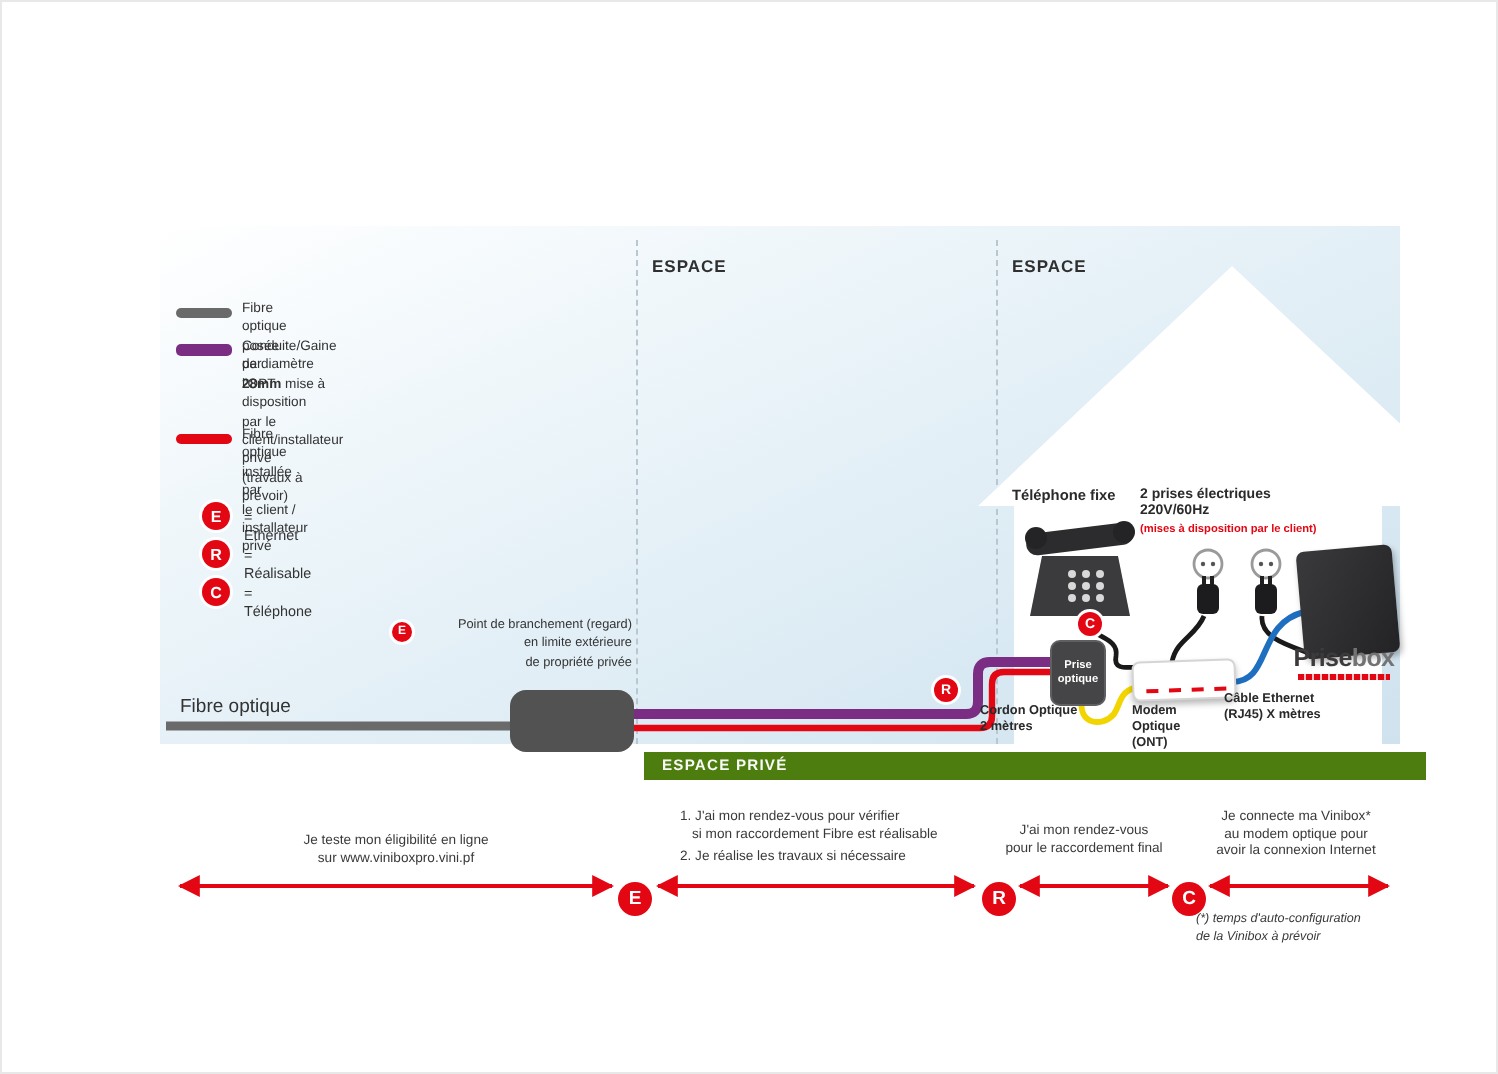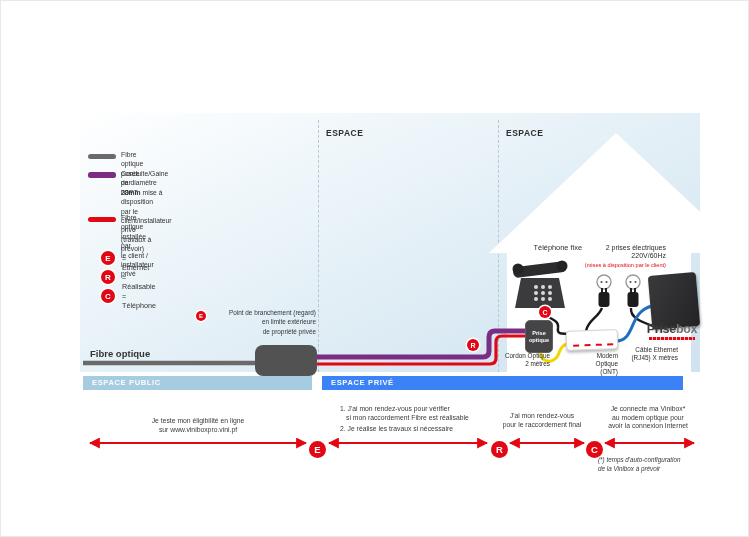--- a/index.html
+++ b/index.html
@@ -18,21 +18,21 @@
   .zone-label{font-size:8.5px;letter-spacing:.5px;color:#2f2f2f;font-weight:bold;}
   .leg-text{font-size:6.8px;line-height:9.4px;color:#333;}
   .leg-swatch{height:4.5px;width:28px;border-radius:2.5px;}
   .badge{border-radius:50%;background:#e30613;color:#fff;font-weight:bold;
          display:flex;align-items:center;justify-content:center;box-shadow:0 0 0 1.5px #fff;}
   .b14{width:14px;height:14px;font-size:8px;}
   .b10{width:10px;height:10px;font-size:6px;}
   .b12{width:12px;height:12px;font-size:7px;}
   .b17{width:17px;height:17px;font-size:9.5px;}
   .small-note{font-size:6.4px;line-height:9.4px;color:#333;}
-  .dev-label{font-size:6.4px;line-height:8.2px;color:#2a2a2a;font-weight:normal;text-align:right;}
+  .dev-label{font-size:6.4px;line-height:8.2px;color:#2a2a2a;font-weight:bold;text-align:left;}
   .bar{height:14px;color:rgba(255,255,255,.96);font-size:7.6px;font-weight:bold;
        letter-spacing:.6px;line-height:14px;padding-left:9px;}
   .tl-text{font-size:6.8px;line-height:8.6px;color:#3a3a3a;}
   svg.overlay{position:absolute;left:0;top:0;pointer-events:none;}
   .prise-box{width:28px;height:33px;background:#454547;border:1px solid #5f5f62;border-radius:5px;
              color:#fff;font-size:5.6px;font-weight:bold;text-align:center;line-height:7px;padding-top:9px;}
   .modem-box{width:52px;height:20px;background:#fff;border:1px solid #d5d5d5;border-radius:4px;
              transform:rotate(-2deg);box-shadow:0 2px 3px rgba(0,0,0,.28);}
   .modem-dash{position:absolute;left:6px;bottom:3px;width:40px;border-top:2px dashed #e30613;}
   .vinibox-dev{width:48px;height:54px;background:linear-gradient(120deg,#3a3a3d,#232325);
@@ -82,21 +82,21 @@
     <div class="abs leg-text" style="left:122px;top:292px;font-size:7.2px">= Téléphone</div>
   </div>
 
   <div class="abs badge b10" style="left:196px;top:311px">E</div>
   <div class="abs small-note" style="left:180px;top:308px;width:136px;text-align:right">
     <div>Point de branchement (regard)</div>
     <div>en limite extérieure</div>
     <div>de propriété privée</div>
   </div>
 
-  <div class="abs" style="left:90px;top:348px;font-size:9.5px;font-weight:bold;color:#333">Fibre optique</div>
+  <div class="abs" style="left:90px;top:348px;font-size:9.5px;font-weight:normal;color:#333">Fibre optique</div>
 
   <svg class="overlay" width="749" height="537" viewBox="0 0 749 537">
     <defs>
       <marker id="ah" viewBox="0 0 10 10" refX="9" refY="5" markerWidth="5.5" markerHeight="5.5" orient="auto-start-reverse">
         <path d="M0,0 L10,5 L0,10 z" fill="#e30613"></path>
       </marker>
     </defs>
 
     <line x1="83" y1="363" x2="262" y2="363" stroke="#6a6a6a" stroke-width="4.5"></line>
 
@@ -192,22 +192,21 @@
   <div class="abs dev-label" style="left:566px;top:352px;width:52px">
     <div>Modem</div>
     <div>Optique</div>
     <div>(ONT)</div>
   </div>
   <div class="abs dev-label" style="left:612px;top:346px;width:66px">
     <div>Câble Ethernet</div>
     <div>(RJ45) X mètres</div>
   </div>
 
-  <div class="abs bar" style="left:83px;top:376px;width:229px;background:#a6cce1">ESPACE PUBLIC</div>
-  <div class="abs bar" style="left:322px;top:376px;width:361px;background:#3b82f6">ESPACE PRIVÉ</div>
+  <div class="abs bar" style="left:322px;top:376px;width:391px;background:#4d7c0f">ESPACE PRIVÉ</div>
 
   <div class="abs tl-text" style="left:118px;top:417px;width:160px;text-align:center">
     <div>Je teste mon éligibilité en ligne</div>
     <div>sur www.viniboxpro.vini.pf</div>
   </div>
   <div class="abs tl-text" style="left:340px;top:405px;width:150px">
     <div>1. J'ai mon rendez-vous pour vérifier</div>
     <div style="padding-left:6px">si mon raccordement Fibre est réalisable</div>
     <div style="margin-top:3px">2. Je réalise les travaux si nécessaire</div>
   </div>

